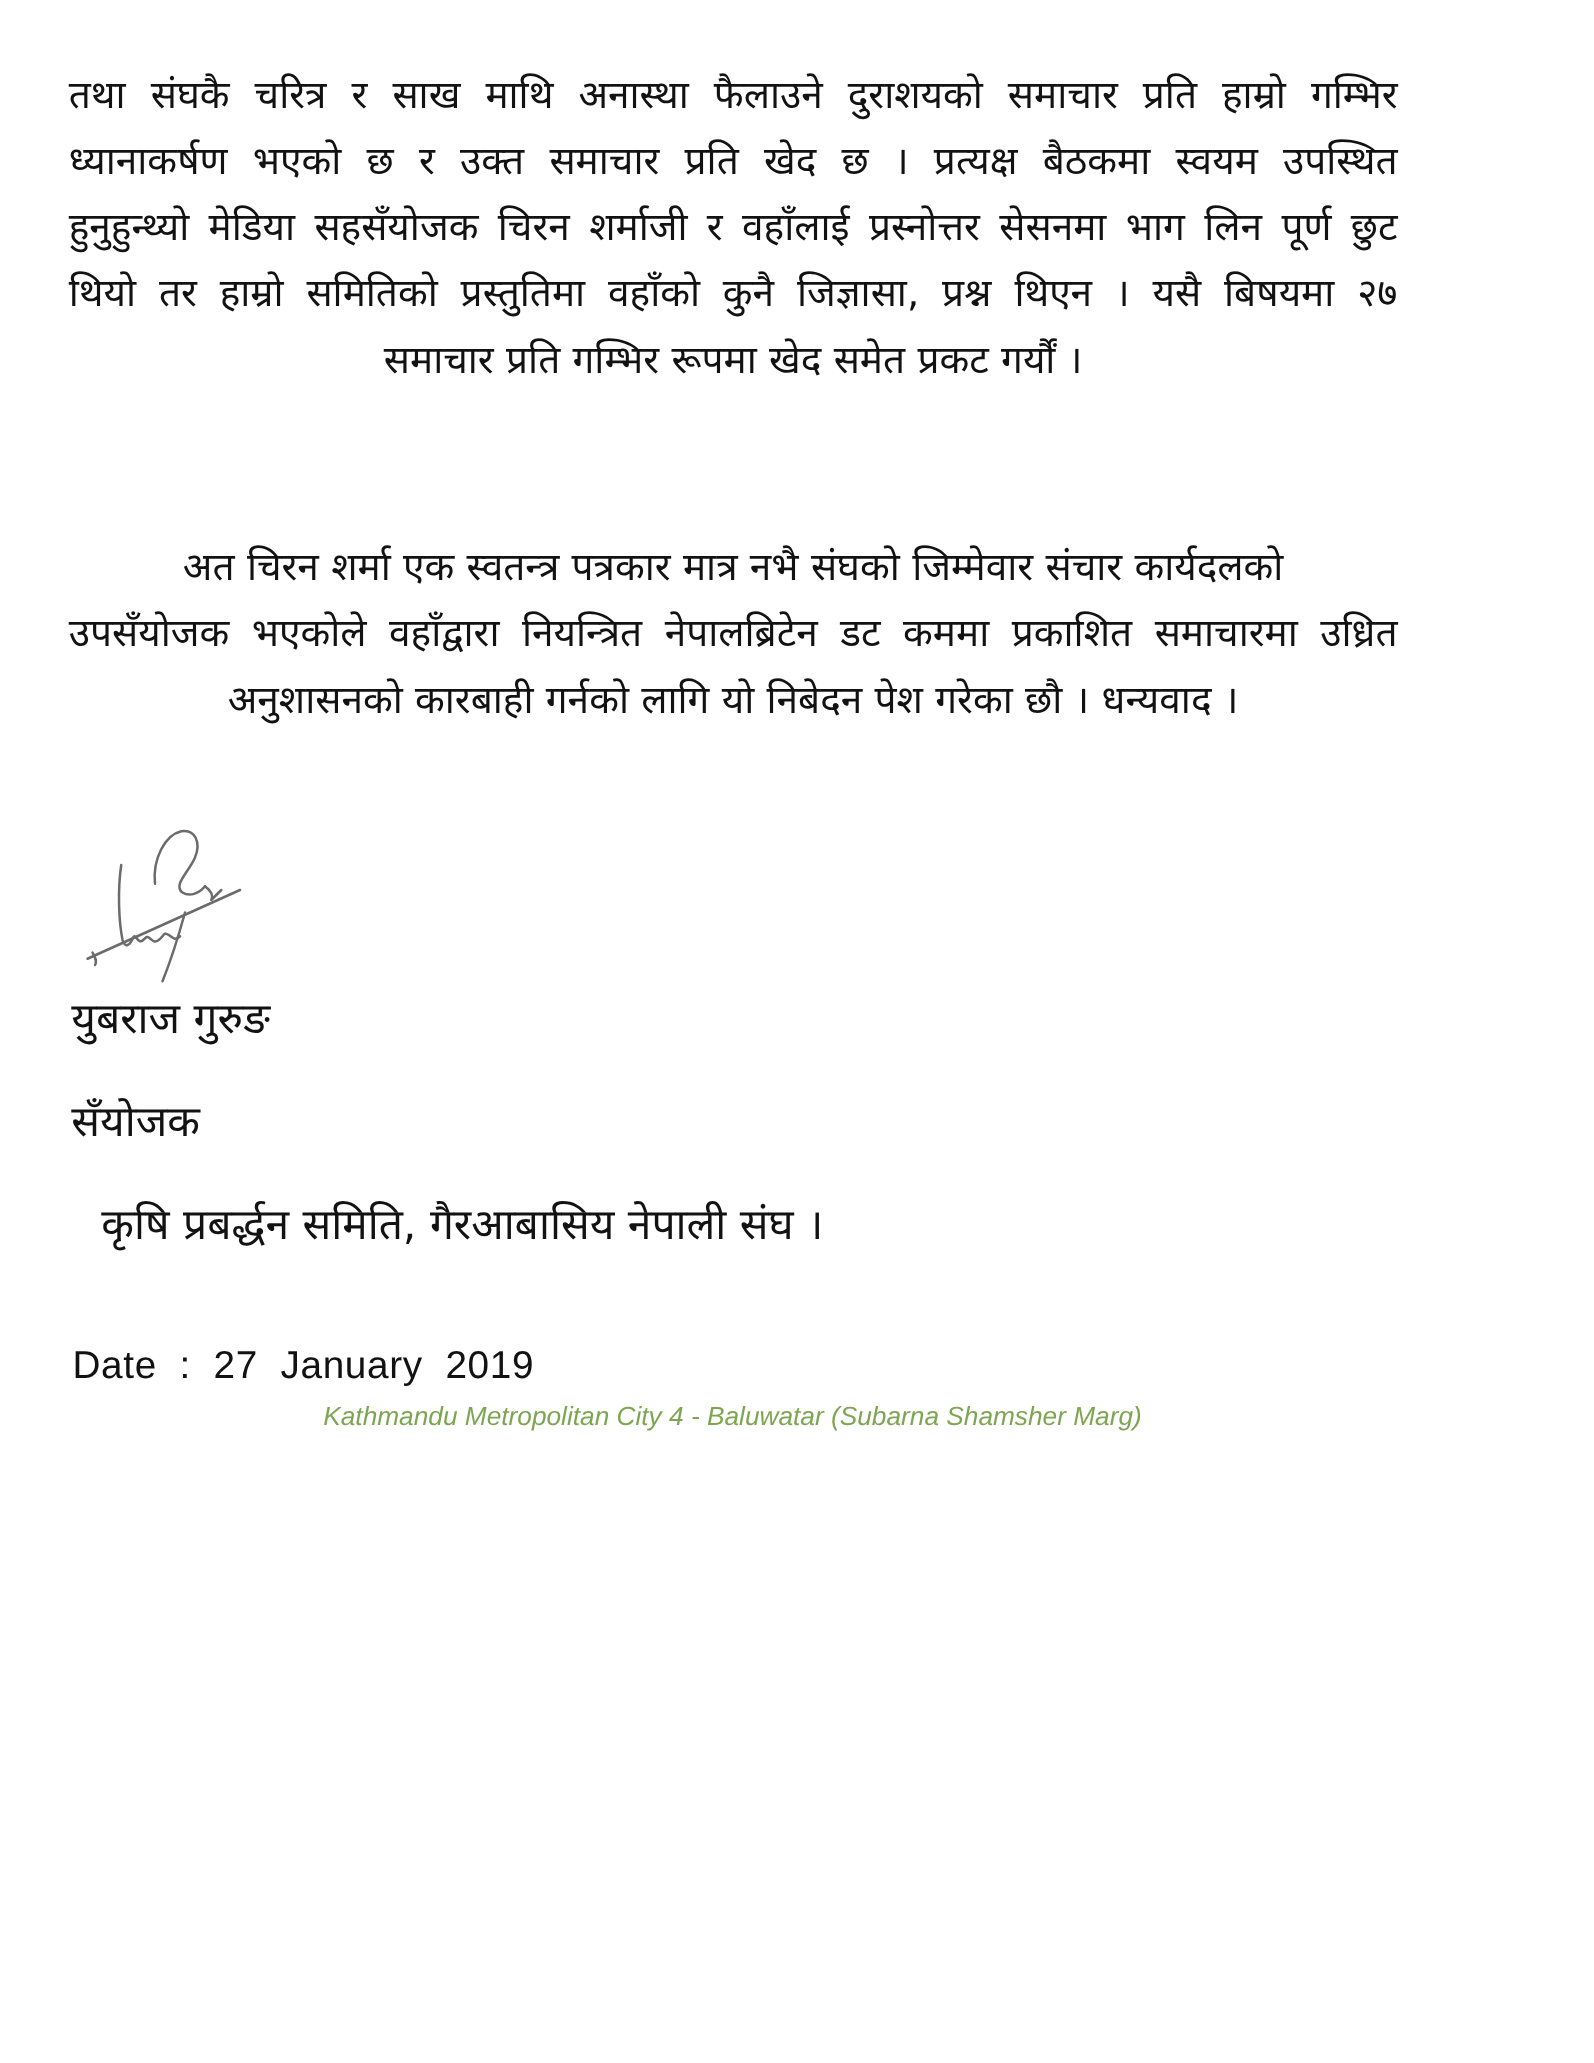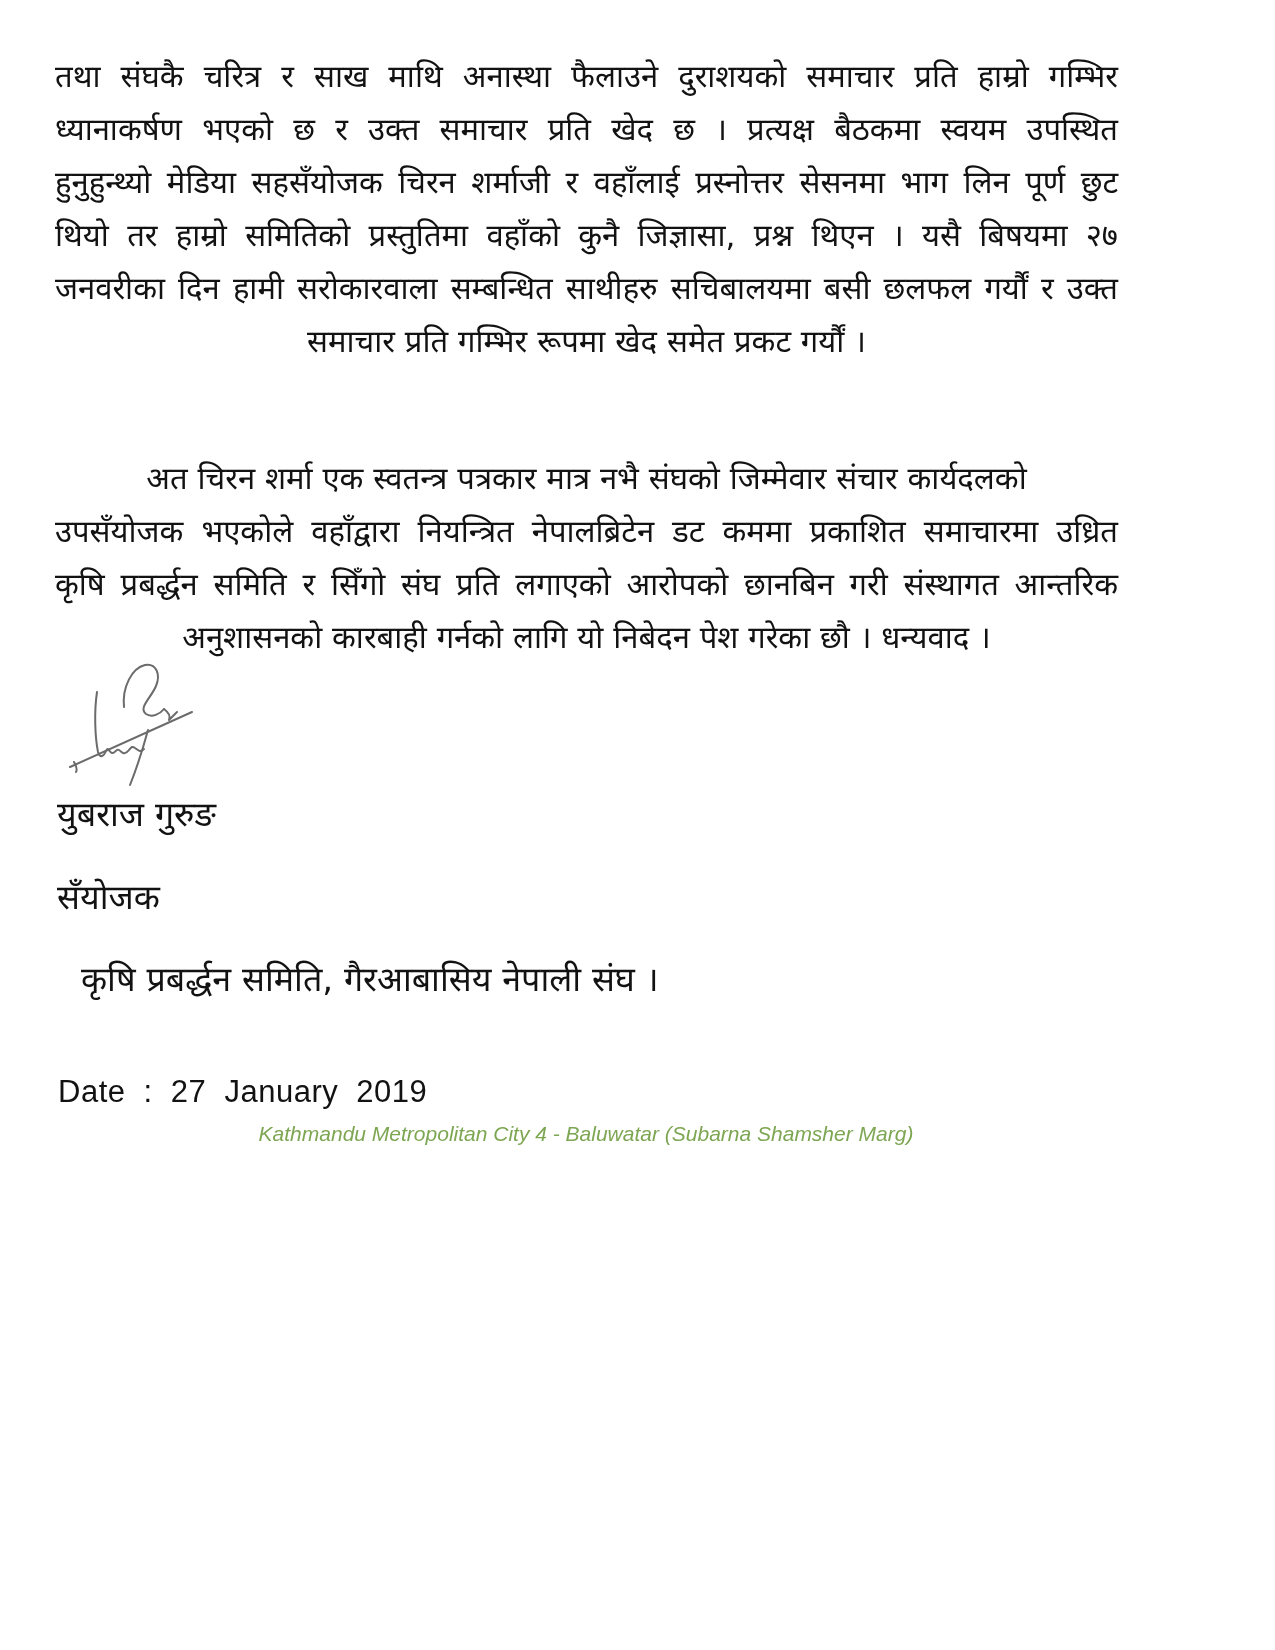--- a/index.html
+++ b/index.html
@@ -12,21 +12,21 @@
     overflow: hidden;
     font-family: "DejaVu Sans", "Liberation Sans", sans-serif;
     color: #111111;
   }
   .body-para {
     position: absolute;
     left: 55px;
     width: 1063px;
   }
   .para-1 { top: 50px; }
-  .para-2 { top: 452px; }
+  .para-2 { top: 428px; }
   .tline {
     font-size: 31px;
     line-height: 53px;
     color: #121212;
     white-space: normal;
   }
   .jline {
     text-align: justify;
     text-align-last: justify;
   }
@@ -105,28 +105,26 @@
 </head>
 <body>
 
 <div class="page">
 
   <div class="body-para para-1">
     <div class="tline jline">तथा संघकै चरित्र र साख माथि अनास्था फैलाउने दुराशयको समाचार प्रति हाम्रो गम्भिर</div>
     <div class="tline jline">ध्यानाकर्षण भएको छ र उक्त समाचार प्रति खेद छ । प्रत्यक्ष बैठकमा स्वयम उपस्थित</div>
     <div class="tline jline">हुनुहुन्थ्यो मेडिया सहसँयोजक चिरन शर्माजी र वहाँलाई प्रस्नोत्तर सेसनमा भाग लिन पूर्ण छुट</div>
     <div class="tline jline">थियो तर हाम्रो समितिको प्रस्तुतिमा वहाँको कुनै जिज्ञासा, प्रश्न थिएन । यसै बिषयमा २७</div>
-    <div class="tline jline">जनवरीका दिन हामी सरोकारवाला सम्बन्धित साथीहरु सचिबालयमा बसी छलफल गर्यौं र उक्त</div>
     <div class="tline lline">समाचार प्रति गम्भिर रूपमा खेद समेत प्रकट गर्यौं ।</div>
   </div>
 
   <div class="body-para para-2">
     <div class="tline lline">अत चिरन शर्मा एक स्वतन्त्र पत्रकार मात्र नभै संघको जिम्मेवार संचार कार्यदलको</div>
     <div class="tline jline">उपसँयोजक भएकोले वहाँद्वारा नियन्त्रित नेपालब्रिटेन डट कममा प्रकाशित समाचारमा उध्रित</div>
-    <div class="tline jline">कृषि प्रबर्द्धन समिति र सिँगो संघ प्रति लगाएको आरोपको छानबिन गरी संस्थागत आन्तरिक</div>
     <div class="tline lline">अनुशासनको कारबाही गर्नको लागि यो निबेदन पेश गरेका छौ । धन्यवाद ।</div>
   </div>
 
   <div class="signature-wrap">
     <svg class="sig-svg" width="170" height="145" viewBox="0 0 170 145" xmlns="http://www.w3.org/2000/svg">
       <path d="M45,40 C42,60 43,85 46,100 C48,107 52,104 54,99 C56,94 57,100 60,101 C63,102 64,96 67,98 C70,100 71,103 75,100 C79,97 79,93 83,96 C86,98 88,101 92,97"></path>
       <path d="M72,55 C70,35 80,16 93,13 C104,11 109,22 104,34 C99,46 86,56 94,62 C100,66 108,62 112,57"></path>
       <path d="M112,57 C116,60 119,64 117,68 L125,60"></path>
       <path d="M18,115 C60,96 100,78 140,60"></path>
       <path d="M96,78 C90,100 84,118 78,133"></path>

